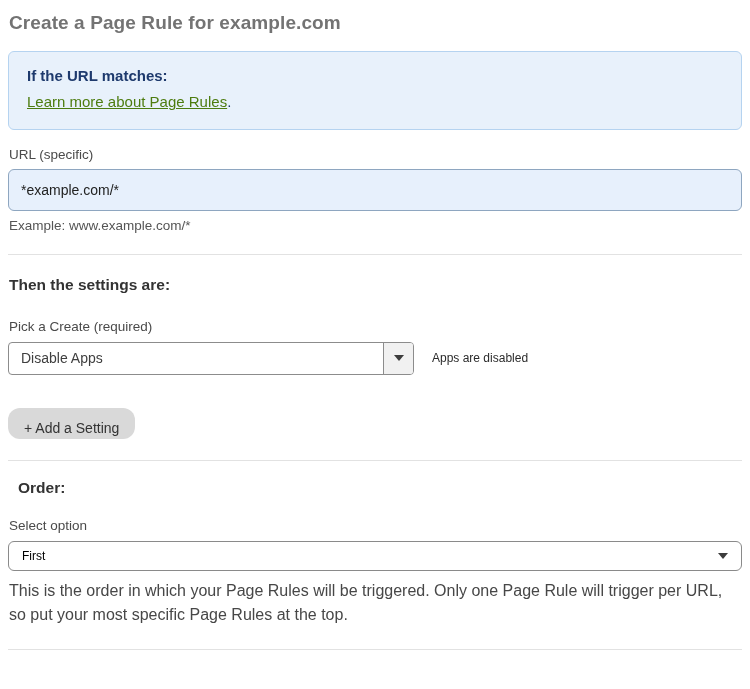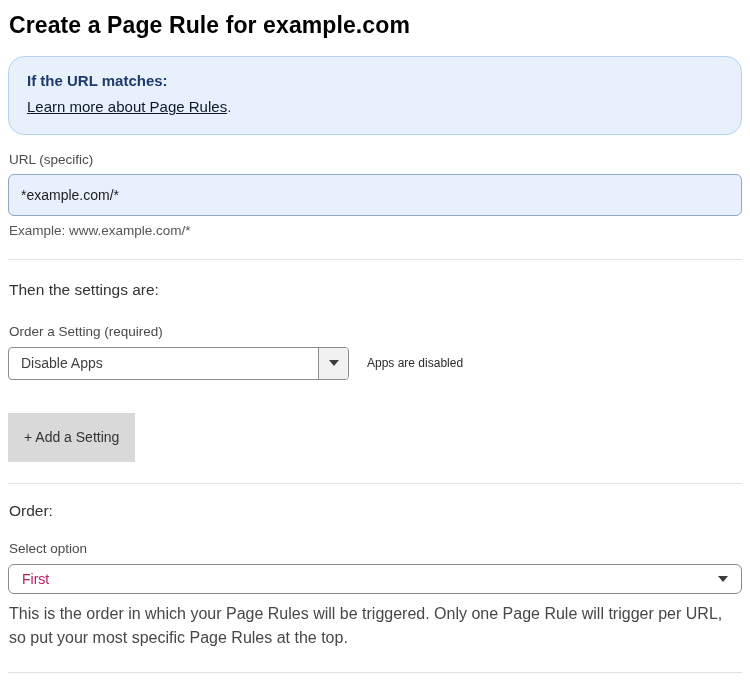--- a/index.html
+++ b/index.html
@@ -7,39 +7,39 @@
   body {
     font-family: "Liberation Sans", "DejaVu Sans", sans-serif;
     background: #ffffff;
     color: #333;
     padding: 10px 8px 14px 8px;
     width: 750px;
     height: 689px;
     overflow: hidden;
   }
   .page-title {
-    font-size: 23px;
+    font-size: 19px;
     font-weight: bold;
-    color: #000000;
+    color: #737373;
     letter-spacing: .1px;
     margin: 2px 0 17px 1px;
   }
   .info-box {
     background: #e8f1fb;
     border: 1px solid #b5d3f0;
-    border-radius: 16px;
+    border-radius: 6px;
     padding: 11px 18px 13px 18px;
     color: #1e3a6d;
     font-size: 15px;
     line-height: 1.75;
     margin-bottom: 17px;
   }
   .info-box .info-heading { font-weight: bold; }
   .info-box a {
-    color: #0f172a;
+    color: #4d7c0f;
     text-decoration: underline;
     cursor: pointer;
   }
   .field-label {
     font-size: 13.5px;
     color: #4a4a4a;
     margin: 4px 0 7px 1px;
   }
   .url-input {
     display: block;
@@ -60,32 +60,32 @@
     margin: 7px 0 0 1px;
   }
   .divider {
     border: none;
     border-top: 1px solid #e2e2e2;
     margin: 0;
   }
   .divider-1 { margin-top: 21px; }
   .section-heading {
     font-size: 15.5px;
-    font-weight: normal;
+    font-weight: bold;
     color: #333;
   }
   .settings-heading { margin: 21px 0 0 1px; }
   .picker-label { margin-top: 25px; }
   .picker-row {
     display: flex;
     align-items: center;
     margin-top: 8px;
   }
   .custom-select {
-    width: 341px;
+    width: 406px;
     height: 33px;
     background: #ffffff;
     border: 1px solid #8c8c8c;
     border-radius: 4px;
     display: flex;
     align-items: stretch;
     cursor: pointer;
     overflow: hidden;
   }
   .custom-select .select-value {
@@ -110,46 +110,46 @@
     border-right: 5px solid transparent;
     border-top: 6px solid #3c3c3c;
   }
   .picker-status {
     font-size: 12px;
     color: #2b2b2b;
     margin-left: 18px;
   }
   .add-setting-btn {
     margin-top: 33px;
-    height: 49px;
+    height: 31px;
     padding: 12px 16px;
     background: #d9d9d9;
     border: none;
-    border-radius: 0;
+    border-radius: 12px;
     font-family: "Liberation Sans", sans-serif;
     font-size: 14px;
     color: #333;
     cursor: pointer;
   }
   .divider-2 { margin-top: 21px; }
-  .order-heading { margin: 18px 0 0 1px; }
+  .order-heading { margin: 18px 0 0 10px; }
   .order-label { margin-top: 21px; }
   .order-select {
     margin-top: 8px;
     width: 100%;
     height: 30px;
     background: #fff;
     border: 1px solid #8a8a8a;
     border-radius: 6px;
     display: flex;
     align-items: center;
     justify-content: space-between;
     padding: 0 13px;
-    font-size: 14px;
-    color: #be185d;
+    font-size: 12px;
+    color: #000000;
     cursor: pointer;
   }
   .order-select .tri-down {
     border-left-width: 5px;
     border-right-width: 5px;
     border-top-width: 6px;
   }
   .order-helper {
     font-size: 16px;
     line-height: 1.55;
@@ -172,21 +172,21 @@
 </div>
 
 <div class="field-label">URL (specific)</div>
 <input type="text" class="url-input" value="*example.com/*" style="">
 <div class="helper-text">Example: www.example.com/*</div>
 
 <hr class="divider divider-1">
 
 <div class="section-heading settings-heading">Then the settings are:</div>
 
-<div class="field-label picker-label">Order a Setting (required)</div>
+<div class="field-label picker-label">Pick a Create (required)</div>
 <div class="picker-row">
   <div class="custom-select">
     <div class="select-value">Disable Apps</div>
     <div class="select-arrow-btn">
       <span class="tri-down"></span>
     </div>
   </div>
   <div class="picker-status">Apps are disabled</div>
 </div>
 

